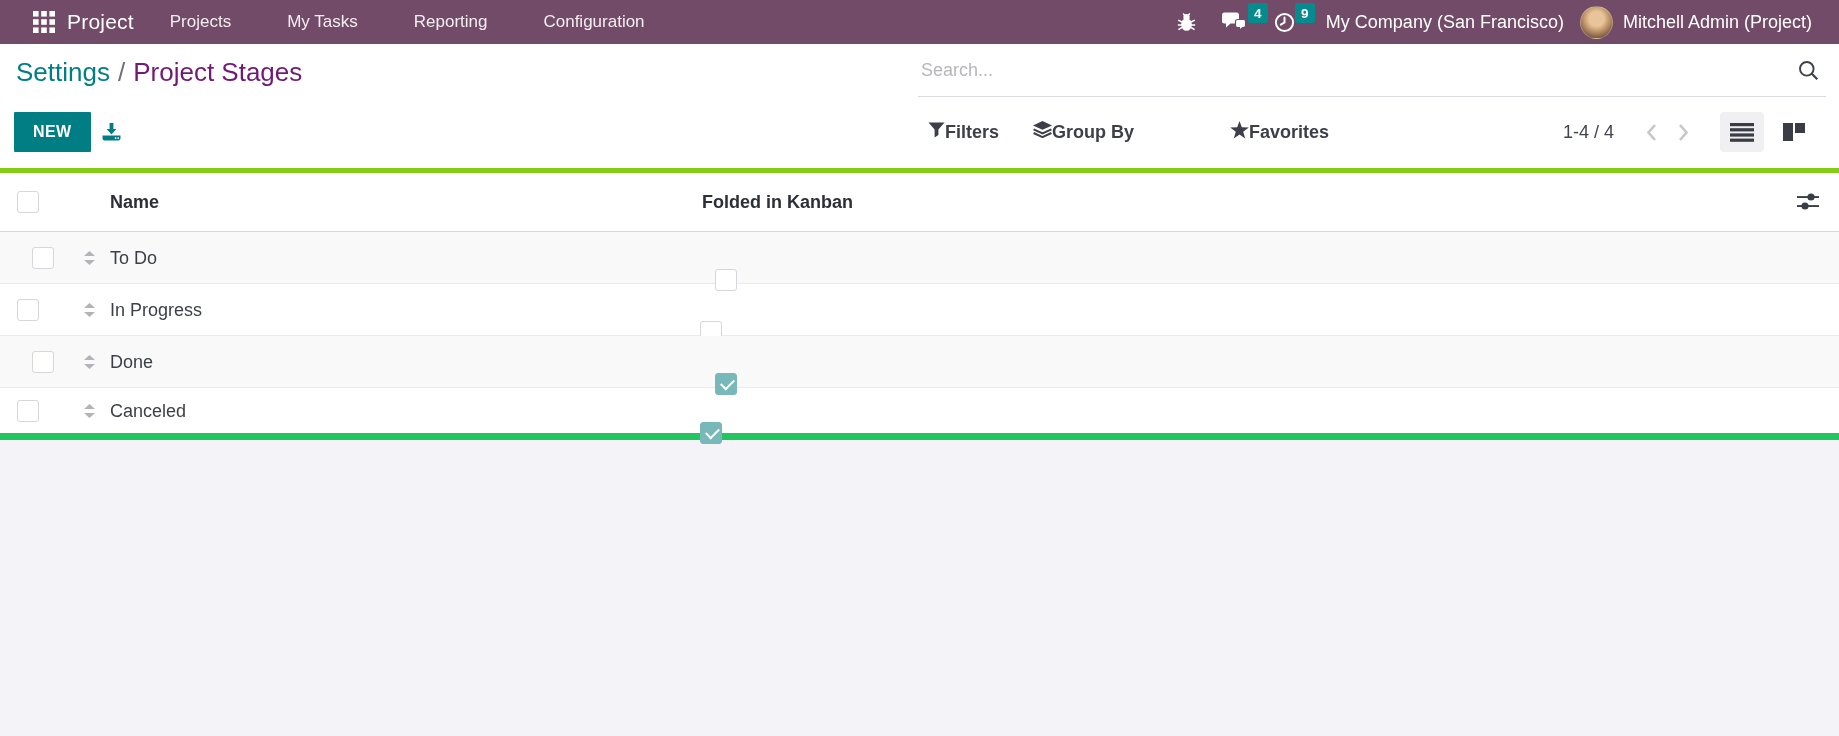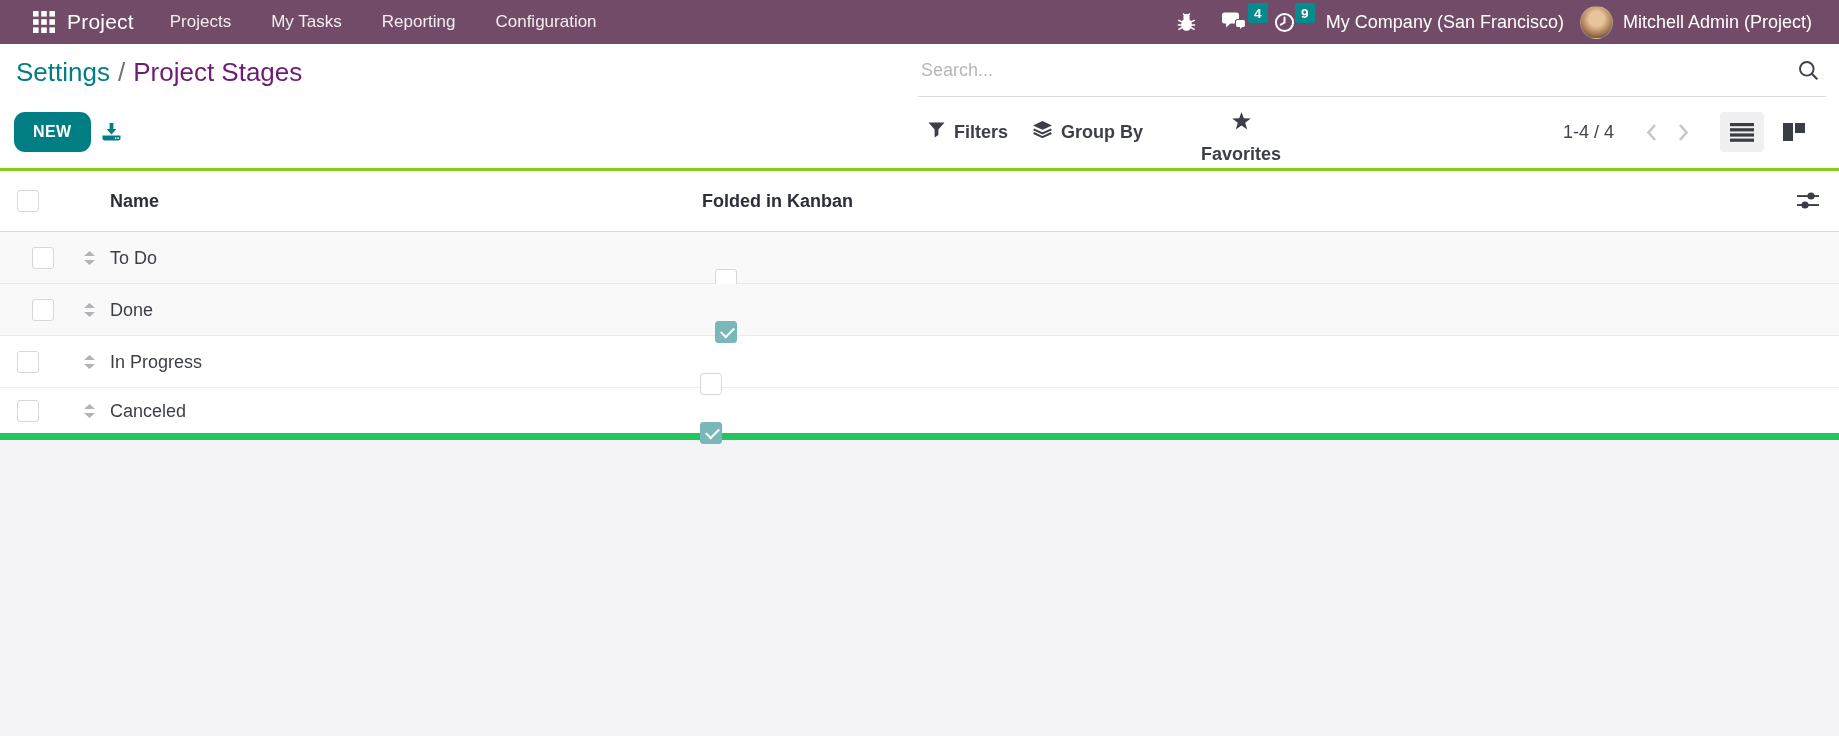--- a/index.html
+++ b/index.html
@@ -3,21 +3,21 @@
 <meta charset="utf-8">
 <style>
   * { margin:0; padding:0; box-sizing:border-box; }
   html,body { width:1839px; height:736px; overflow:hidden; }
   body { font-family:"Liberation Sans", sans-serif; background:#fff; color:#3c3f47; }
 
   
   .navbar { height:44px; background:#714b67; display:flex; align-items:center; padding:0 27px; color:#fff; }
   .apps-btn { display:flex; align-items:center; justify-content:center; width:34px; height:44px; cursor:pointer; }
   .brand { font-size:21px; font-weight:500; margin:0 16px 0 6px; letter-spacing:.2px; }
-  .menu { display:flex; height:44px; }
+  .menu { display:flex; height:44px;gap:16px; }
   .menu-item { line-height:44px; padding:0 20px; font-size:17px; color:#f3eef2; cursor:pointer; }
   .nav-right { margin-left:auto; display:flex; align-items:center; }
   .icon-btn { position:relative; height:44px; display:flex; align-items:center; padding:0 13px; cursor:pointer; }
   .nav-badge { position:absolute; top:3px; right:-7px; min-width:20px; height:20px; padding:0 4px;
     background:#058a8e; color:#fff; font-size:13.5px; font-weight:700; display:flex; align-items:center;
     justify-content:center; border-radius:2px; }
   .company { font-size:18px; padding:0 16px 0 18px; cursor:pointer; white-space:nowrap; }
   .user-zone { display:flex; align-items:center; cursor:pointer; }
   .avatar { width:33px; height:33px; border-radius:50%;
     background:radial-gradient(circle at 50% 38%, #e8c49a 0 30%, #b98c63 55%, #6f5340 80%, #4e3a2d 100%);
@@ -31,40 +31,40 @@
   .bc-sep { color:#6d7079; padding:0 8px; }
   .bc-current { color:#701a75; }
 
   .search-box { position:absolute; left:918px; top:0; width:908px; height:53px;
     border-bottom:1px solid #dddde1; display:flex; align-items:center; }
   .search-box input { flex:1; border:none; outline:none; font-size:18px; color:#3c3f47; padding-left:3px; background:transparent; }
   .search-box input::placeholder { color:#b6b6bc; }
   .search-glass { margin-right:6px; cursor:pointer; display:flex; }
 
   .btn-new { position:absolute; left:14px; top:68px; height:40px; padding:0 19px; background:#017e84;
-    color:#fff; border:none; border-radius:11px; font-size:16px; font-weight:700; letter-spacing:.4px;
+    color:#fff; border:none; border-radius:1px; font-size:16px; font-weight:700; letter-spacing:.4px;
     font-family:inherit; cursor:pointer; }
   .export-btn { position:absolute; left:102px; top:79px; cursor:pointer; display:flex; }
 
-  .sp-btn { position:absolute; top:68px; height:40px; display:flex; align-items:center; gap:9px;
+  .sp-btn { position:absolute; top:68px; height:40px; display:flex; align-items:center; 
     font-size:18px; font-weight:600; color:#3c3f47; cursor:pointer; }
-  .sp-filters { left:928px; } .sp-groupby { left:1033px; } .sp-favorites { left:1201px;flex-direction:column; }
+  .sp-filters { left:928px; } .sp-groupby { left:1033px; } .sp-favorites { left:1230px; }
 
   .pager { position:absolute; left:1563px; top:68px; height:40px; display:flex; align-items:center;
     font-size:18px; color:#43454e; cursor:pointer; }
   .chev { position:absolute; top:79px; cursor:pointer; display:flex; }
   .chev-left { left:1645px; } .chev-right { left:1677px; }
 
   .switcher { position:absolute; left:1720px; top:68px; display:flex; gap:8px; }
   .sw-btn { width:44px; height:40px; display:flex; align-items:center; justify-content:center;
     border-radius:4px; cursor:pointer; }
   .sw-btn.active { background:#f0eff1; }
 
   
-  .list-header { position:relative; height:64px; background:#fff; border-top:3px solid #84cc16;
+  .list-header { position:relative; height:64px; background:#fff; border-top:5px solid #84cc16;
     border-bottom:1px solid #d8d8dc; }
   .list-header .cell { position:absolute; top:0; height:100%; display:flex; align-items:center;
     font-size:18px; font-weight:700; color:#2c2f37; cursor:pointer; }
   .h-name { left:110px; } .h-folded { left:702px; }
   .hdr-optional { position:absolute; right:20px; top:0; height:100%; display:flex; align-items:center; cursor:pointer; }
 
   .row { position:relative; height:52px; border-bottom:1px solid #ebebee; cursor:pointer; }
   .row.striped { background:#f9f9fa;padding-left:15px; }
   .row:last-child { border-bottom:7px solid #22c55e; }
   .abs-mid { position:absolute; top:50%; transform:translateY(-50%); }
@@ -252,20 +252,34 @@
           <g fill="#b3b3ba">
         <polygon points="5.5,0 11,5 0,5"></polygon>
             <polygon points="0,9 11,9 5.5,14"></polygon>
           </g>
         </svg>
     </span>
     <span class="abs-mid r-name">To Do</span>
     <div class="cb abs-mid r-folded"></div>
   </div>
 
+  <div class="row">
+    <div class="cb abs-mid r-check"></div>
+    <span class="abs-mid r-handle">
+      <svg width="11" height="14" viewBox="0 0 11 14">
+          <g fill="#b3b3ba">
+        <polygon points="5.5,0 11,5 0,5"></polygon>
+            <polygon points="0,9 11,9 5.5,14"></polygon>
+          </g>
+        </svg>
+    </span>
+    <span class="abs-mid r-name">In Progress</span>
+    <div class="cb abs-mid r-folded"></div>
+  </div>
+
   <div class="row striped">
     <div class="cb abs-mid r-check"></div>
     <span class="abs-mid r-handle">
       <svg width="11" height="14" viewBox="0 0 11 14">
           <g fill="#b3b3ba">
         <polygon points="5.5,0 11,5 0,5"></polygon>
             <polygon points="0,9 11,9 5.5,14"></polygon>
           </g>
         </svg>
     </span>
@@ -276,32 +290,18 @@
   <div class="row">
     <div class="cb abs-mid r-check"></div>
     <span class="abs-mid r-handle">
       <svg width="11" height="14" viewBox="0 0 11 14">
           <g fill="#b3b3ba">
         <polygon points="5.5,0 11,5 0,5"></polygon>
             <polygon points="0,9 11,9 5.5,14"></polygon>
           </g>
         </svg>
     </span>
-    <span class="abs-mid r-name">In Progress</span>
-    <div class="cb abs-mid r-folded"></div>
-  </div>
-
-  <div class="row">
-    <div class="cb abs-mid r-check"></div>
-    <span class="abs-mid r-handle">
-      <svg width="11" height="14" viewBox="0 0 11 14">
-          <g fill="#b3b3ba">
-        <polygon points="5.5,0 11,5 0,5"></polygon>
-            <polygon points="0,9 11,9 5.5,14"></polygon>
-          </g>
-        </svg>
-    </span>
     <span class="abs-mid r-name">Canceled</span>
     <div class="cb abs-mid r-folded checked"></div>
   </div>
 </div>
 
 <div class="footer-area"></div>
 
 </body></html>

